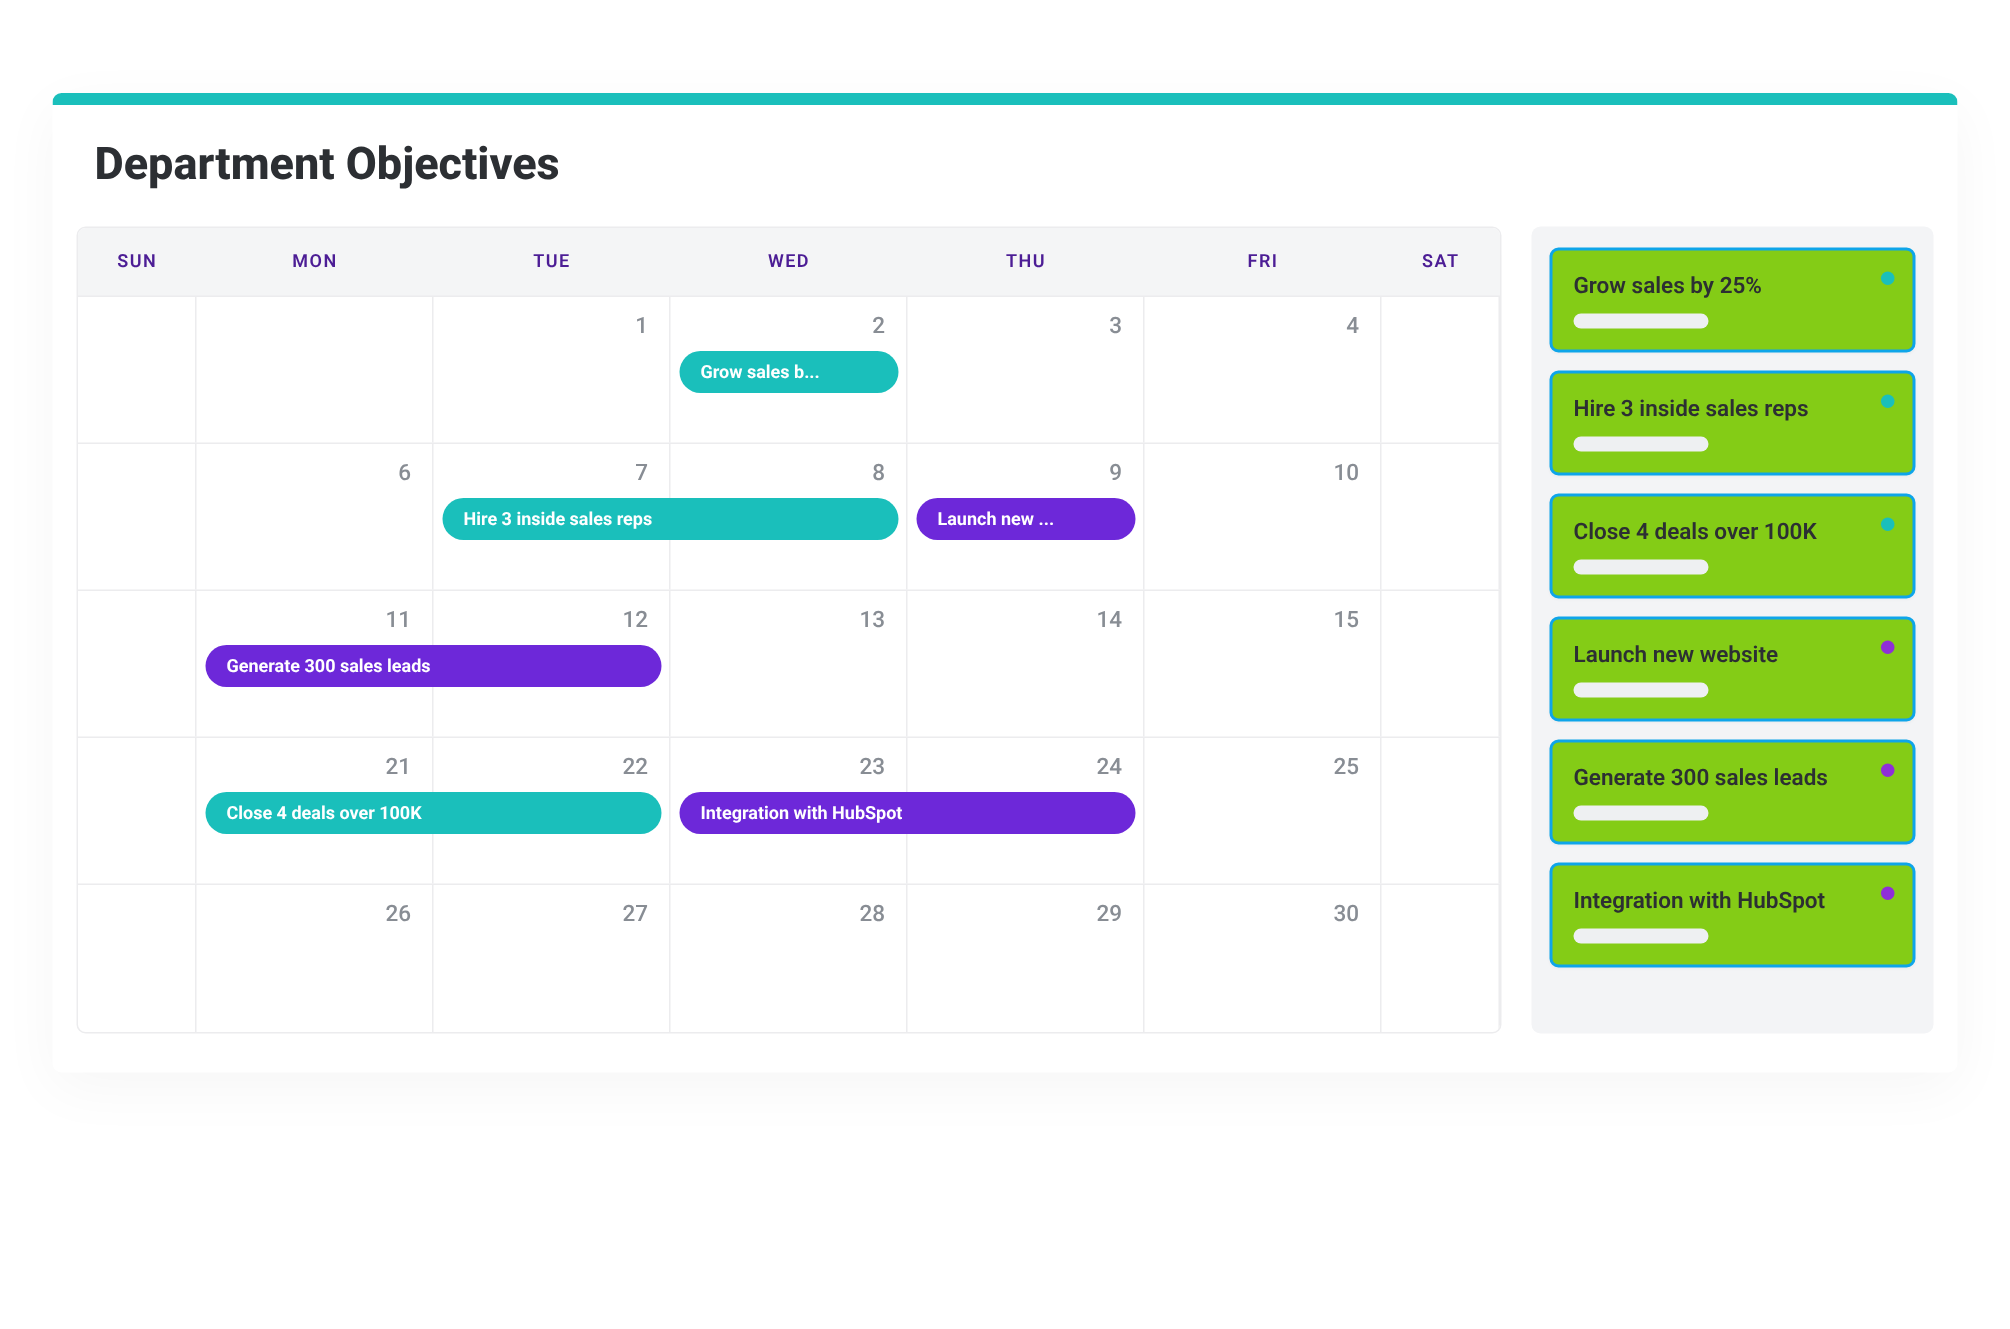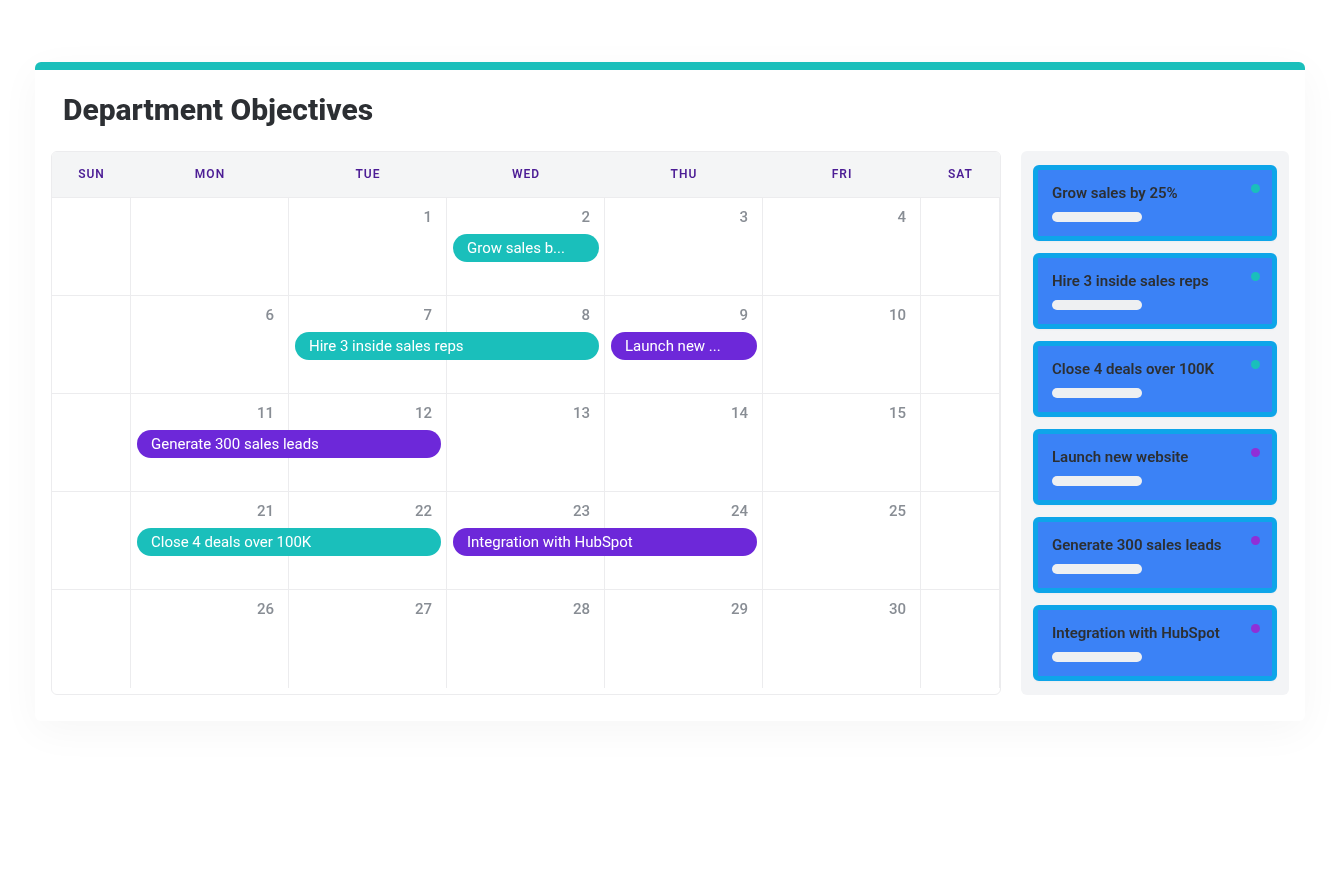--- a/index.html
+++ b/index.html
@@ -83,22 +83,22 @@
     position: absolute;
     left: 0; right: 0; top: 36px;
     pointer-events: none;
   }
   .event {
     position: absolute;
     height: 28px;
     line-height: 28px;
     border-radius: 14px;
     color: #fff;
-    font-size: 15px;
-    font-weight: 400;
+    font-size: 12px;
+    font-weight: 700;
     padding: 0 14px;
     white-space: nowrap;
     overflow: hidden;
     text-overflow: ellipsis;
     pointer-events: auto;
     cursor: pointer;
   }
   .teal { background: #1abfbb; }
   .purple { background: #6d28d9; }
 
@@ -106,22 +106,22 @@
   .sidebar {
     width: 268px;
     background: #f3f4f6;
     border-radius: 6px;
     padding: 14px 12px;
     display: flex;
     flex-direction: column;
     gap: 12px;
   }
   .card {
-    background: #3b82f6;
-    border: 5px solid #0ea5e9;
+    background: #84cc16;
+    border: 2px solid #0ea5e9;
     border-radius: 6px;
     padding: 14px 14px 14px 14px;
     position: relative;
     box-shadow: 0 1px 2px rgba(0,0,0,0.03);
     cursor: pointer;
   }
   .card .dot {
     position: absolute;
     top: 14px; right: 12px;
     width: 9px; height: 9px;

